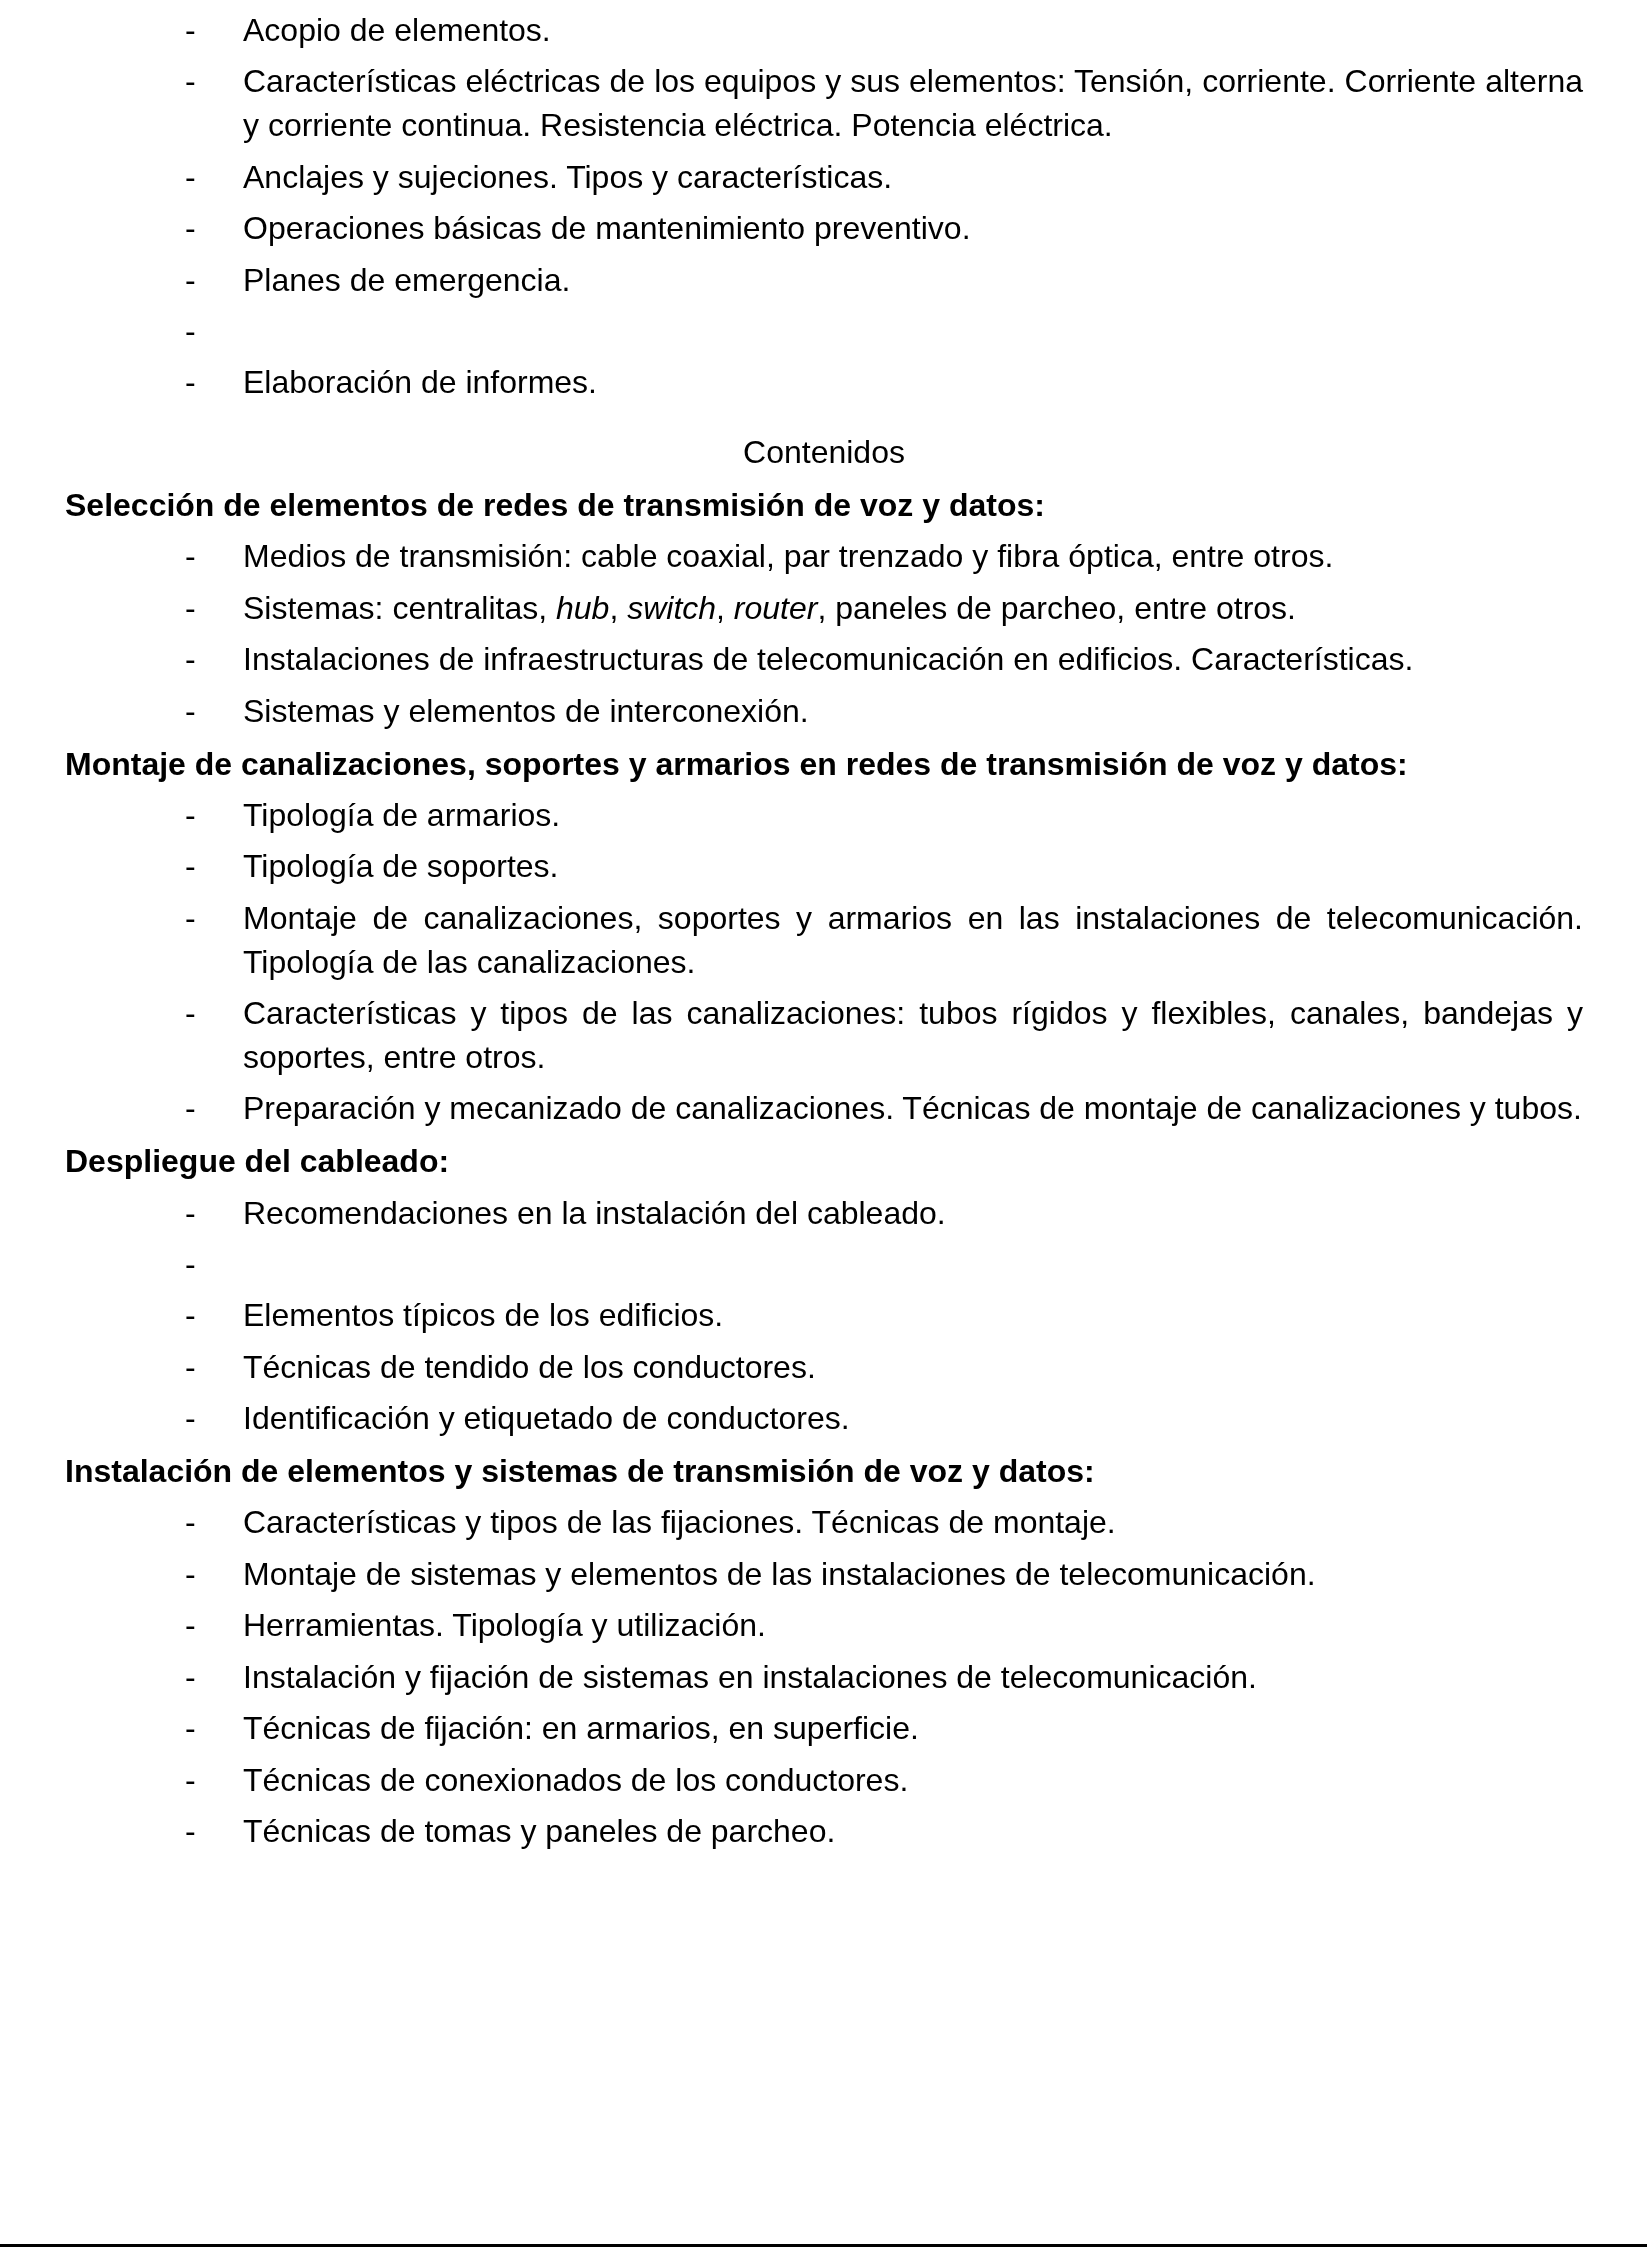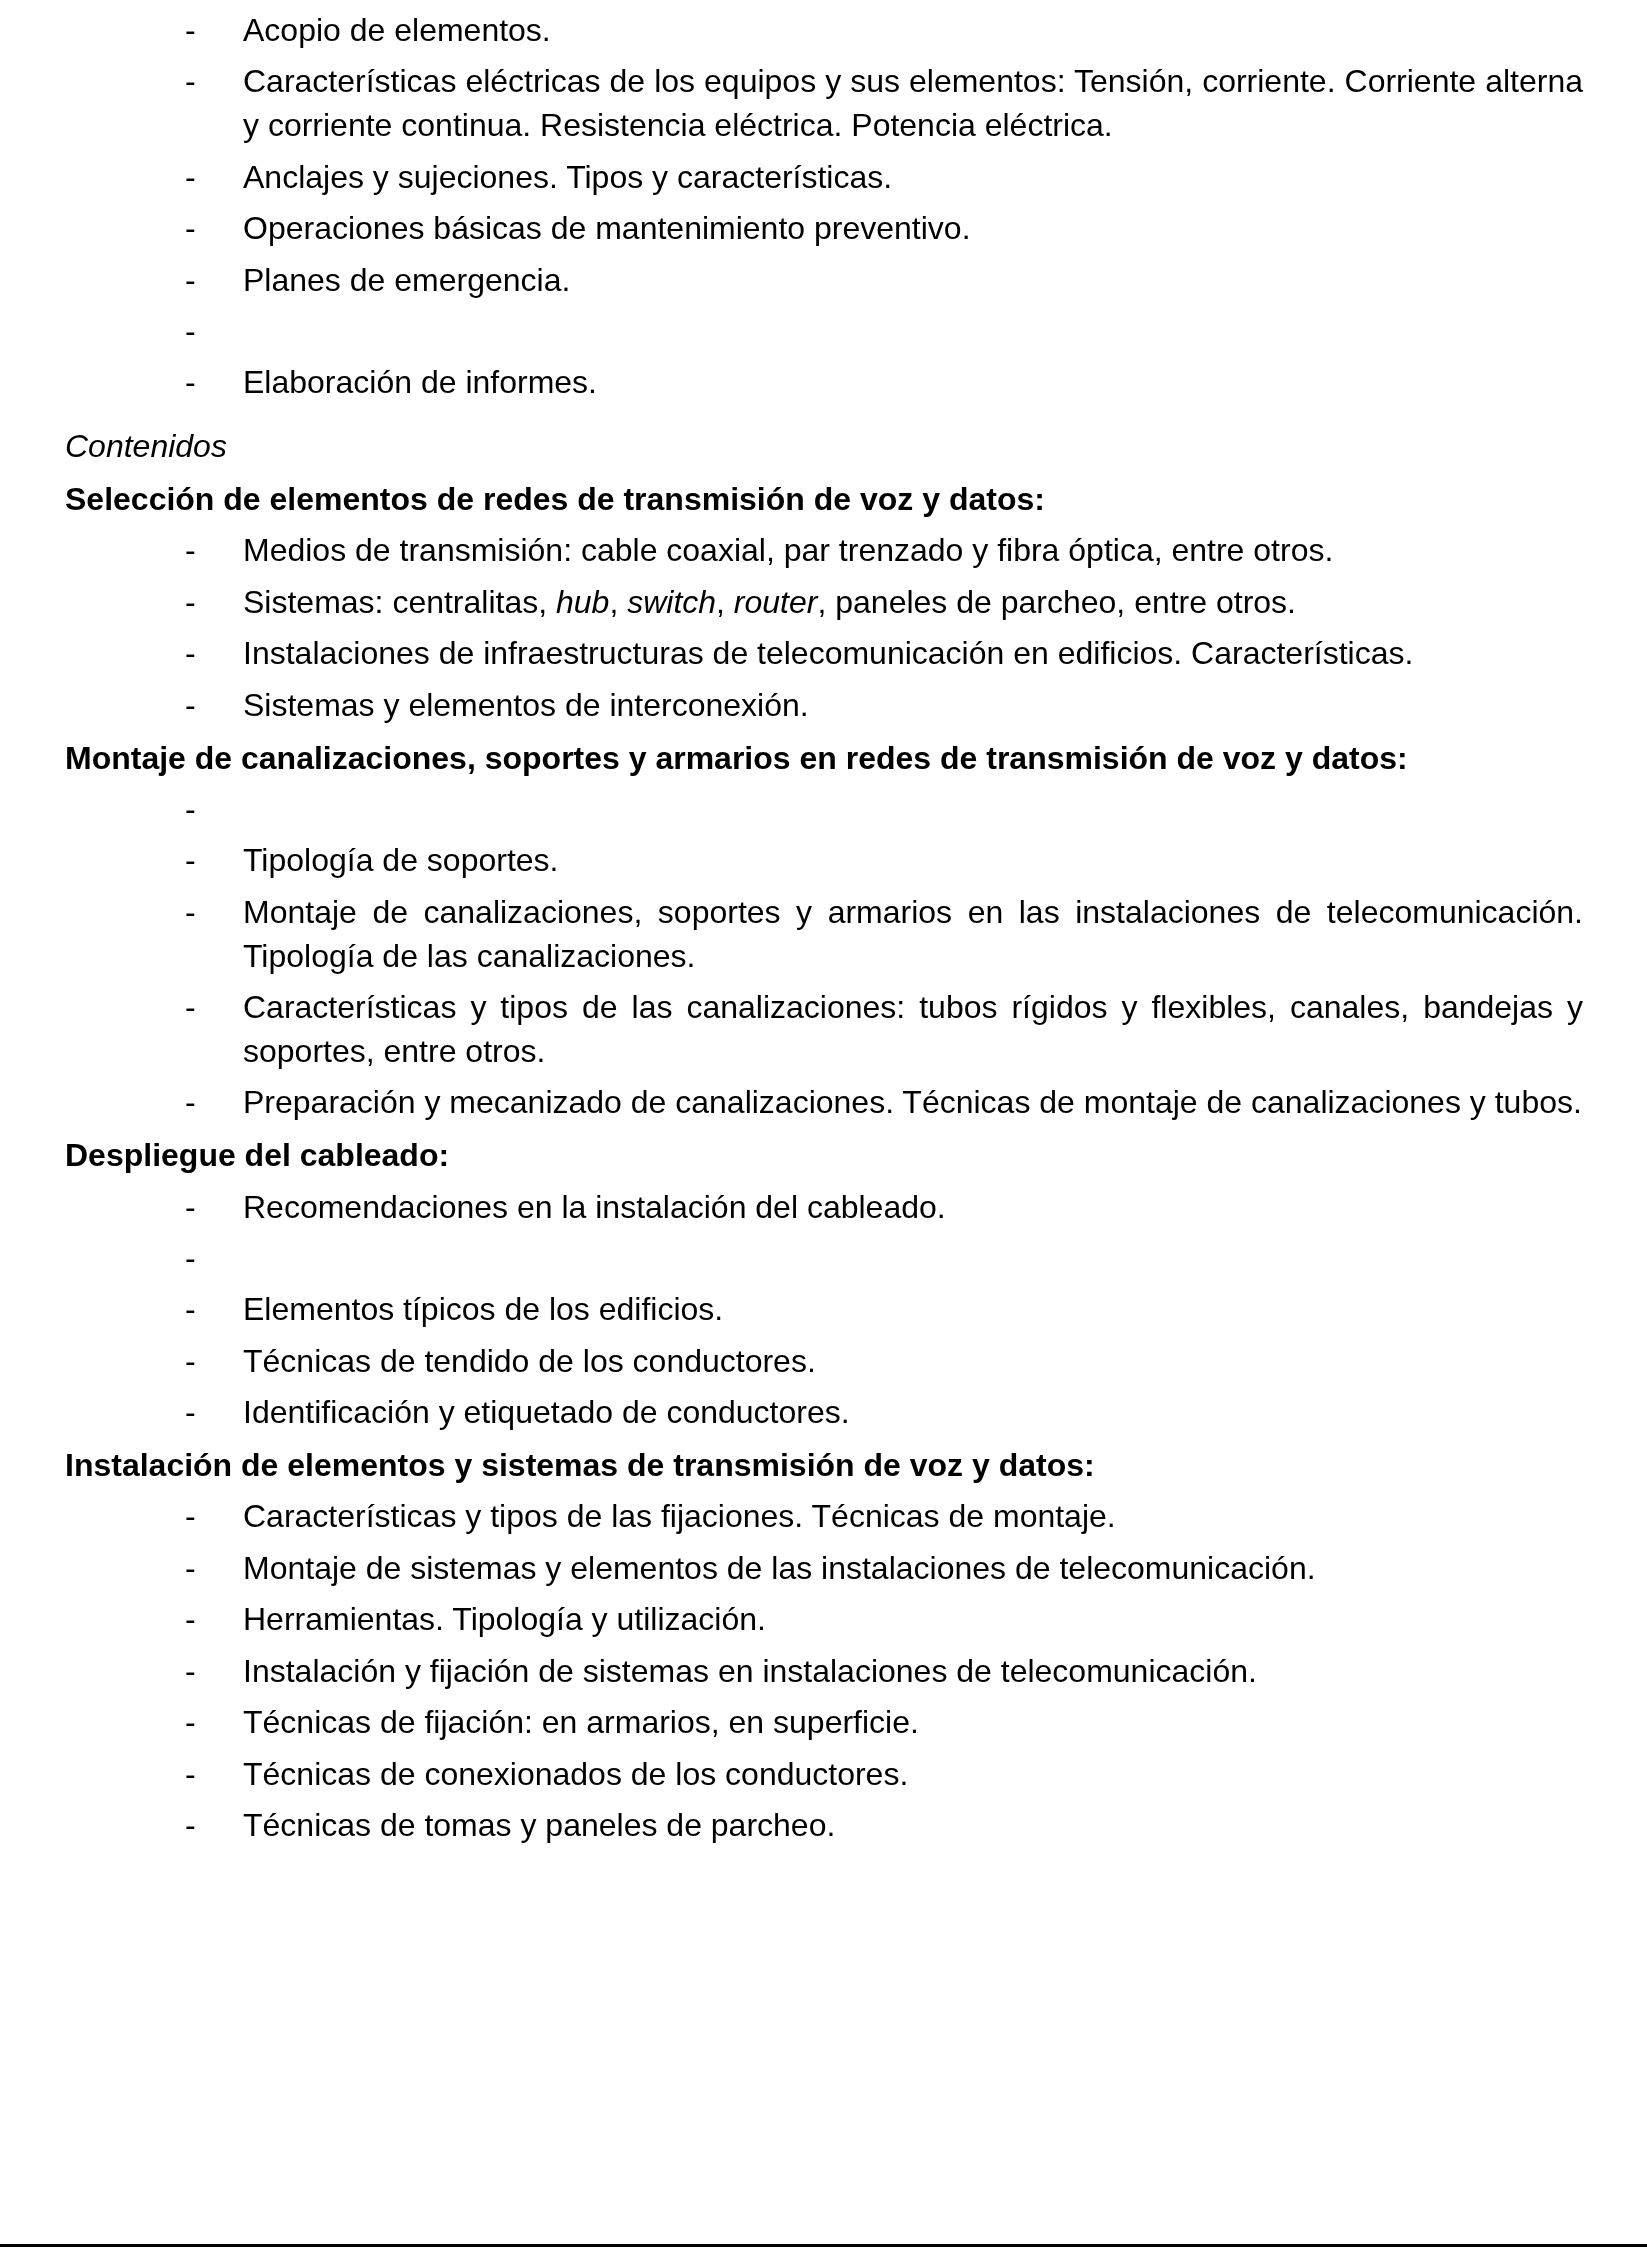--- a/index.html
+++ b/index.html
@@ -35,22 +35,22 @@
     text-align: justify;
   }
   .module-header {
     font-weight: bold;
     margin: 13.7px 0 6px 0;
   }
   .bold-line {
     text-align: justify;
   }
   .contents-title {
-    font-style: italic;
-    margin: 20px 0 9px 0;
+    text-align: center;
+    margin: 26px 0 9px 0;
   }
   .section-heading {
     font-weight: bold;
     text-align: justify;
     margin: 9px 0 7.6px 0;
   }
   .bottom-rule {
     position: absolute;
     left: 0;
     right: 0;
@@ -115,20 +115,21 @@
         </div>
         <div class="bullet-item">
           <span class="dash">-</span>
           <span class="item-text">Sistemas y elementos de interconexión.</span>
         </div>
       </div>
       <div class="section-heading">Montaje de canalizaciones, soportes y armarios en redes de transmisión de voz y datos:</div>
       <div class="bullet-list">
         <div class="bullet-item">
           <span class="dash">-</span>
+          <span class="item-text">Tipología de armarios.</span>
         </div>
         <div class="bullet-item">
           <span class="dash">-</span>
           <span class="item-text">Tipología de soportes.</span>
         </div>
         <div class="bullet-item">
           <span class="dash">-</span>
           <span class="item-text">Montaje de canalizaciones, soportes y armarios en las instalaciones de telecomunicación. Tipología de las canalizaciones.</span>
         </div>
         <div class="bullet-item">

